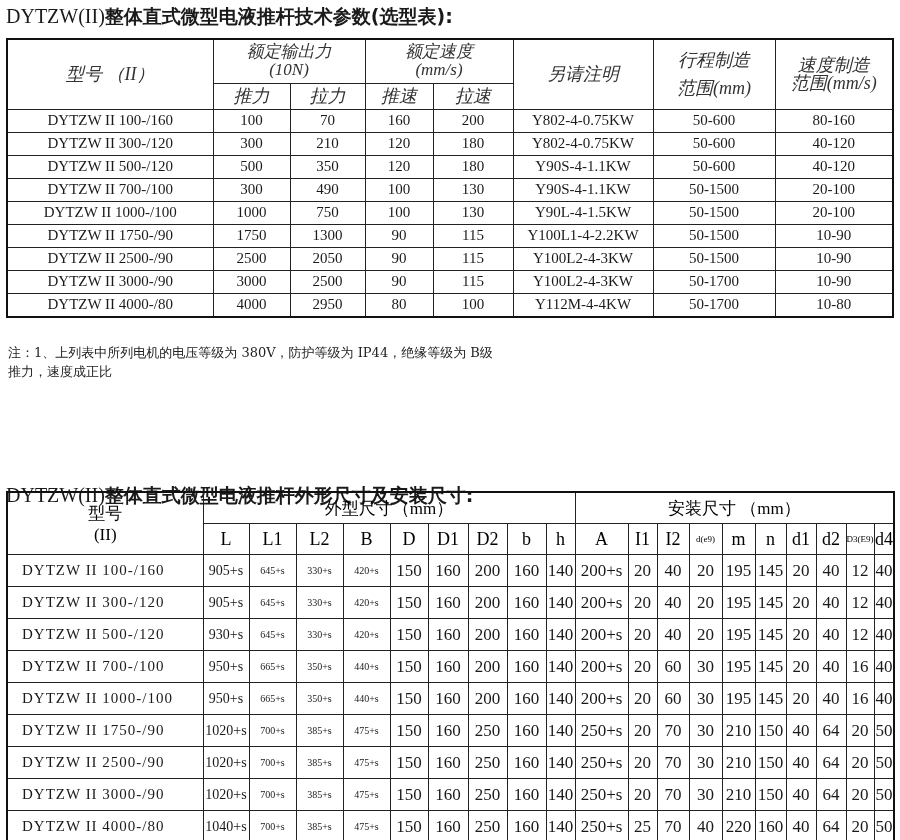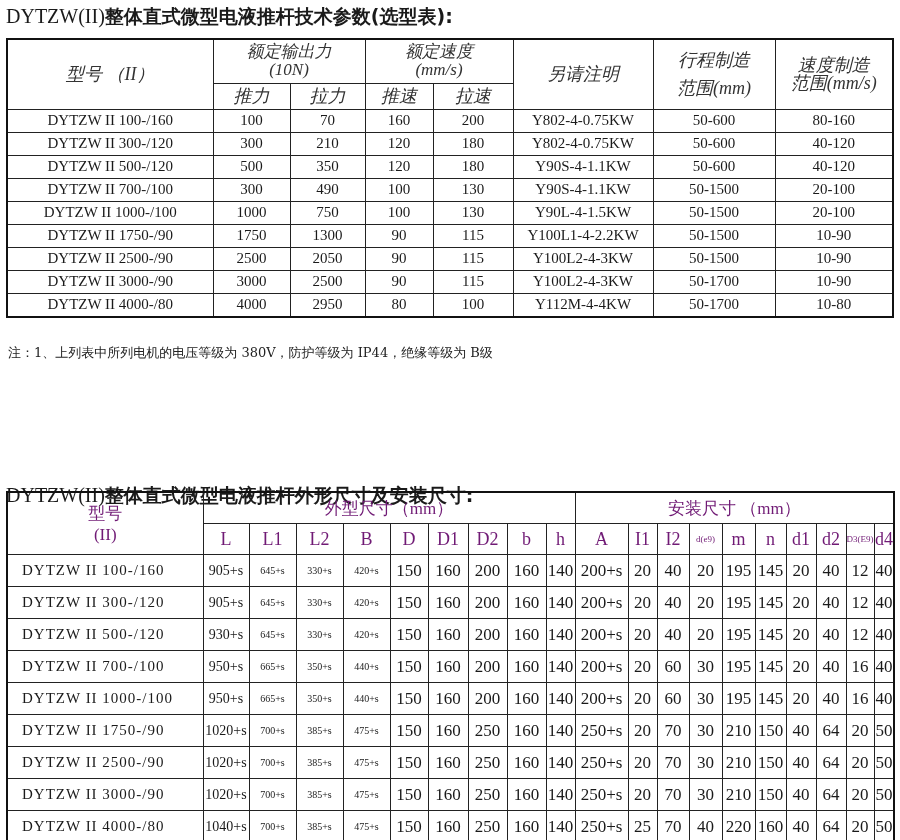--- a/index.html
+++ b/index.html
@@ -13,21 +13,21 @@
            font-weight: normal; font-family: "Liberation Serif", "DejaVu Serif", serif; white-space: nowrap; overflow: hidden; }
   #t1 { left: 6px; top: 38px; width: 886px; border: 2px solid #111; }
   #t1 th { font-size: 17px; line-height: 18px; color: #333; font-style: italic; }
   #t1 td { font-size: 15px; height: 22px; }
   #t1 .hdr-big { font-size: 18px; }
   .notes { position: absolute; left: 8px; top: 343px; width: 890px; font-size: 13px; line-height: 19px;
            font-family: "DejaVu Serif", "Liberation Serif", serif; color: #222; }
   .notes div { white-space: nowrap; }
   .notes .indent { padding-left: 30px; }
   #t2 { left: 6px; top: 491px; width: 887px; border: 2px solid #111; }
-  #t2 th { font-size: 17px; color: #701a75; height: 30px; }
+  #t2 th { font-size: 17px; color: #000000; height: 30px; }
   #t2 th.sub { height: 30px; font-size: 18px; }
   #t2 th.tiny { font-size: 9px; }
   #t2 td { font-size: 17px; height: 31px; }
   #t2 td.model { font-size: 15px; text-align: left; padding-left: 14px; letter-spacing: 1px; }
   #t2 td.sm { font-size: 14px; }
   #t2 td.sm2 { font-size: 10px; }
 </style>
 </head>
 <body>
 
@@ -163,20 +163,21 @@
         <td>100</td>
         <td>Y112M-4-4KW</td>
         <td>50-1700</td>
         <td>10-80</td>
       </tr>
     </tbody>
 </table>
 
 <div class="notes">
   <div>注：1、上列表中所列电机的电压等级为 380V，防护等级为 IP44，绝缘等级为 B级</div>
+  <div>推力，速度成正比</div>
 </div>
 
 <div class="title" style="top:459px;margin-top:24px;">
   <span class="latin">DYTZW(II)</span><span>整体直式微型电液推杆外形尺寸及安装尺寸:</span>
 </div>
 
 <table id="t2">
   <colgroup>
     <col style="width:196px">
     <col style="width:46px">

